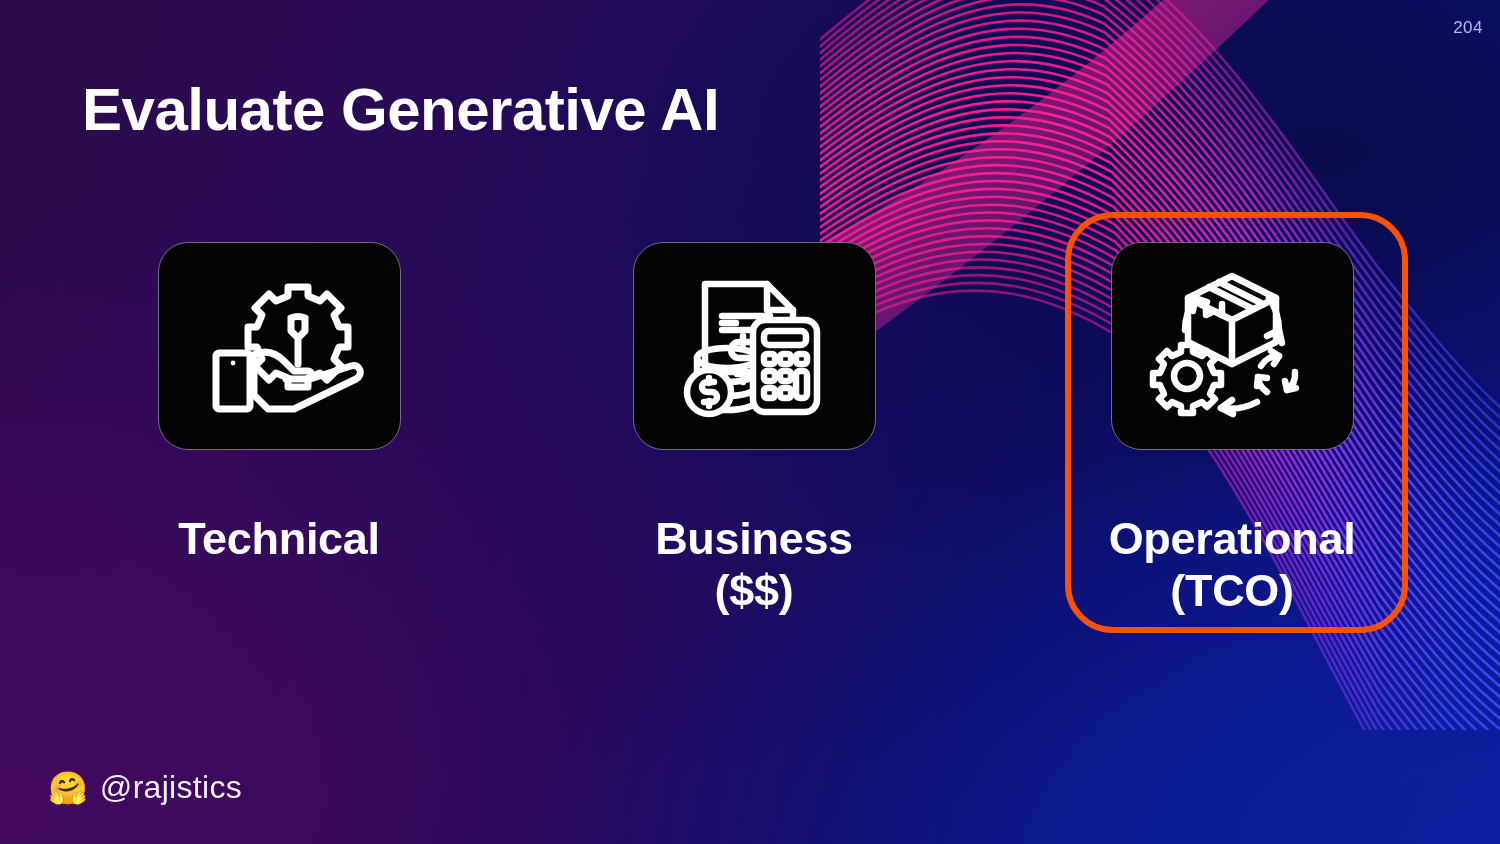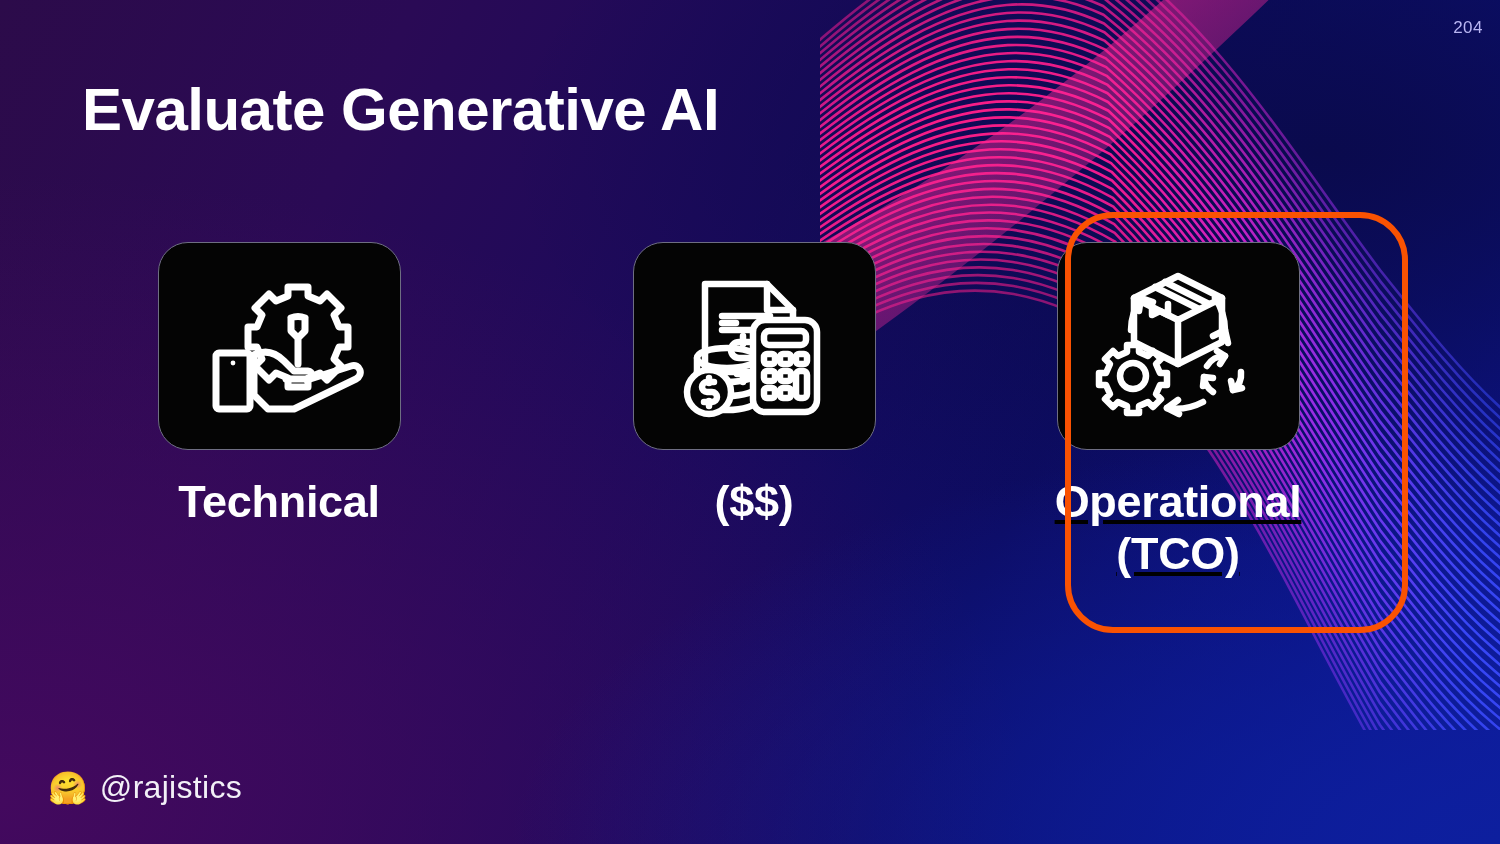--- a/index.html
+++ b/index.html
@@ -62,24 +62,25 @@
     width: 1500px;
     height: 360px;
   }
   .pillar {
     position: absolute;
     top: 0;
     width: 300px;
     display: flex;
     flex-direction: column;
     align-items: center;
+    gap: 37px;
   }
   .pillar.p1 { left: 129px; }
   .pillar.p2 { left: 604px; }
-  .pillar.p3 { left: 1028px; text-decoration: underline; }
+  .pillar.p3 { left: 1082px; }
 
   .tile {
     width: 243px;
     height: 208px;
     border-radius: 30px;
     background: #040404;
     border: 1.5px solid #6e6e82;
     box-sizing: border-box;
     display: flex;
     align-items: center;
@@ -266,20 +267,21 @@
             <rect x="129" y="84" width="11" height="10" rx="3"></rect>
             <rect x="97" y="101" width="11" height="10" rx="3"></rect>
             <rect x="113" y="101" width="11" height="10" rx="3"></rect>
             <rect x="97" y="118" width="11" height="10" rx="3"></rect>
             <rect x="113" y="118" width="11" height="10" rx="3"></rect>
             <rect x="129" y="101" width="11" height="27" rx="4"></rect>
           </g>
         </svg>
       </div>
       <div class="pillar-label">
+        <span>Business</span>
         <span class="sub">($$)</span>
       </div>
     </div>
 
     <div class="pillar p3">
       <div class="tile">
         <svg width="178" height="156" viewBox="0 0 178 156">
           <g fill="none" stroke="#ffffff" stroke-width="6.5" stroke-linejoin="round" stroke-linecap="round">
 
             <path d="M89 8 L133 30 L133 74 L89 96 L45 74 L45 30 Z"></path>

